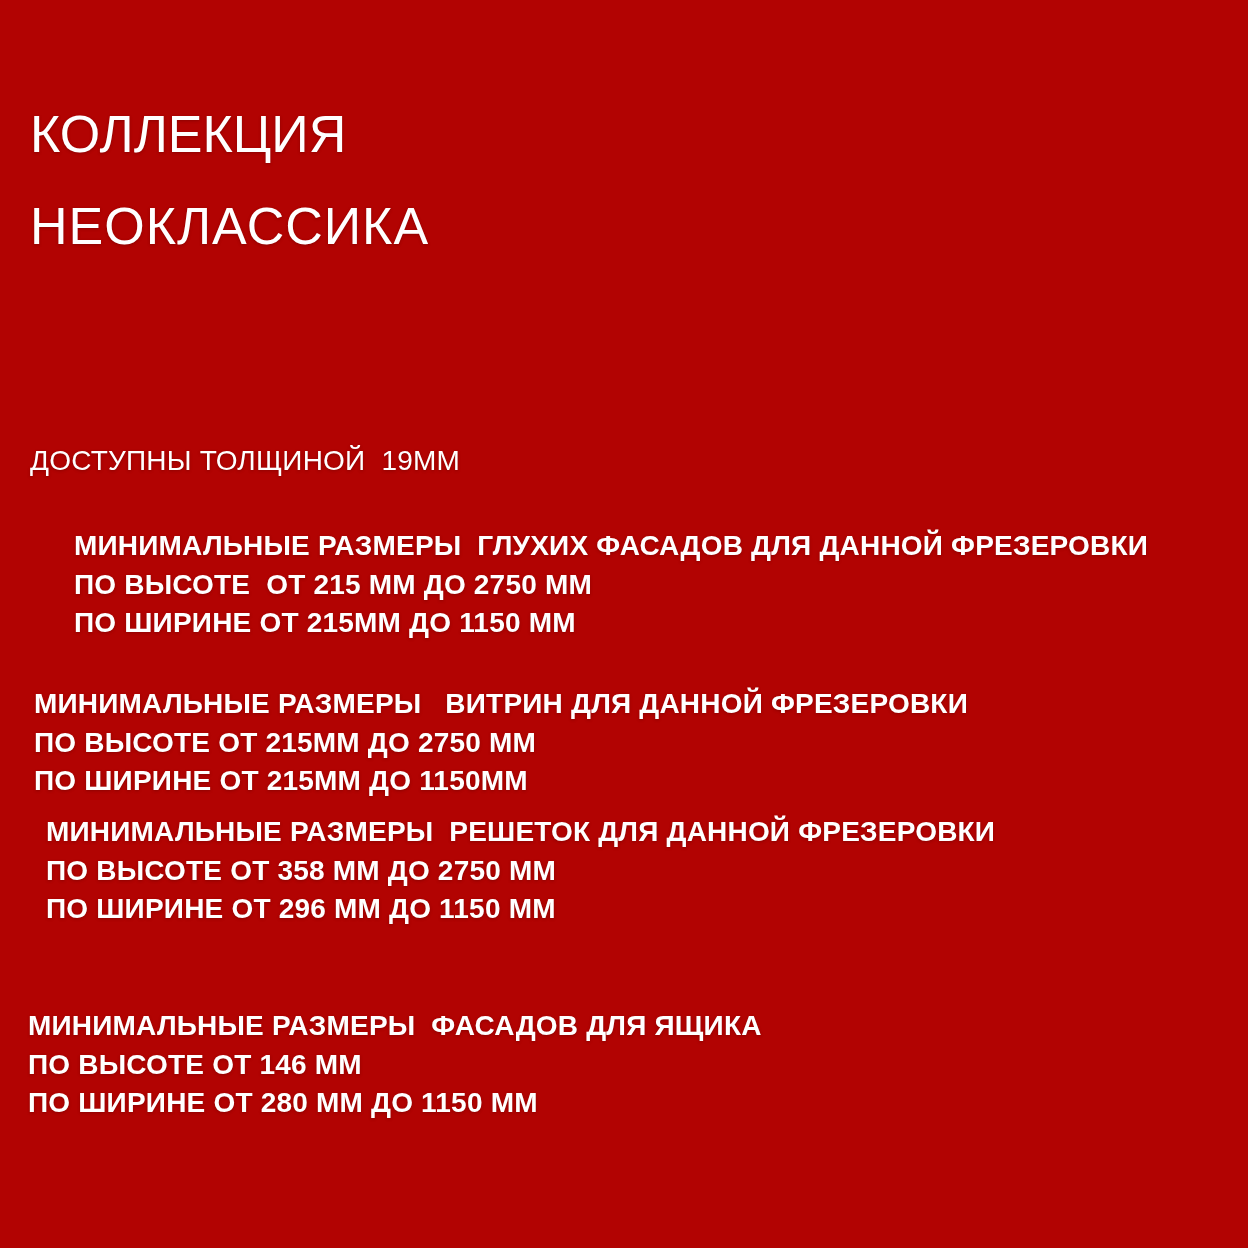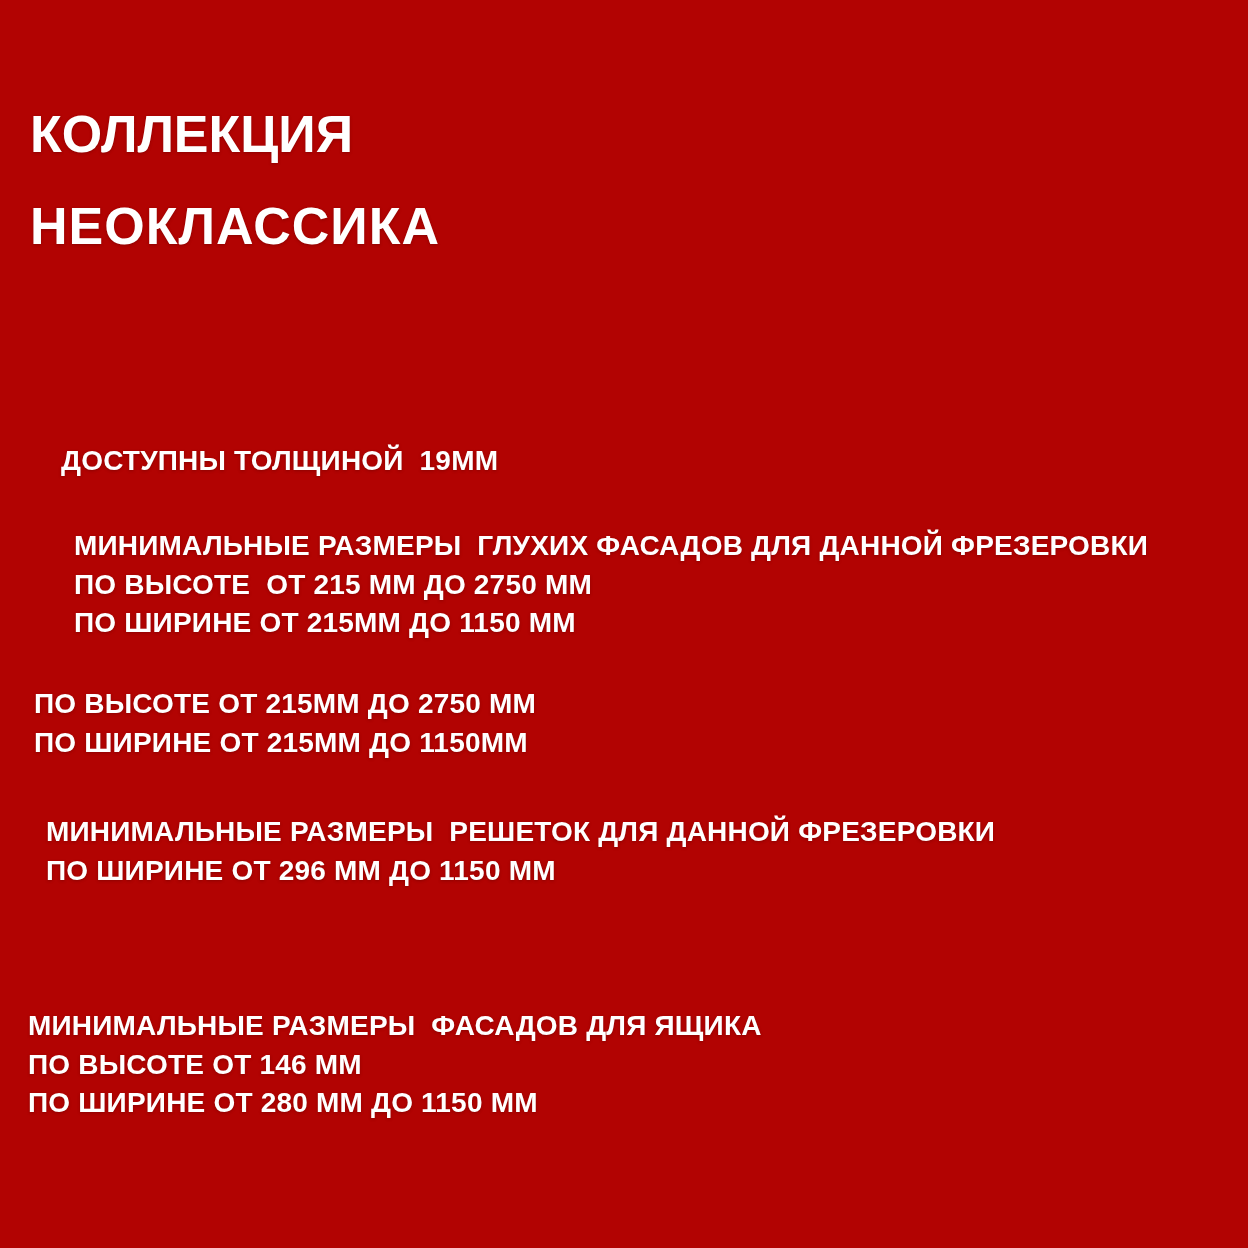--- a/index.html
+++ b/index.html
@@ -13,40 +13,40 @@
     height: 1248px;
     background: #b20302;
     overflow: hidden;
     font-family: "Liberation Sans", sans-serif;
     color: #ffffff;
   }
   .txt {
     position: absolute;
     left: 30px;
     white-space: pre;
-    font-weight: 700;
+    font-weight: 400;
     color: #ffffff;
     text-shadow: 0 1px 3px rgba(70,0,0,0.35);
   }
   .kicker {
     top: 104px;
     font-size: 52px;
     letter-spacing: 0px;
   }
   .title {
     top: 196px;
     font-size: 52px;
     letter-spacing: 1px;
   }
   .body-line {
     font-size: 28px;
     letter-spacing: 0.2px;
   }
   .intro-1 { top: 365px; }
-  .intro-2 { top: 445px; margin-left: 31px; }
+  .intro-2 { top: 445px; }
   .section {
     position: absolute;
     left: 30px;
     right: 20px;
   }
   .sec-1 { top: 527px; margin-left: 44px; }
   .sec-2 { top: 685px; left: 34px; }
   .sec-3 { top: 813px; margin-left: 16px; }
   .sec-4 { top: 1007px; left: 28px; }
   .section .line {
@@ -68,26 +68,28 @@
 
   <div class="txt body-line intro-2">ДОСТУПНЫ ТОЛЩИНОЙ  19ММ</div>
 
   <div class="section sec-1">
     <div class="line">МИНИМАЛЬНЫЕ РАЗМЕРЫ  ГЛУХИХ ФАСАДОВ ДЛЯ ДАННОЙ ФРЕЗЕРОВКИ</div>
     <div class="line">ПО ВЫСОТЕ  ОТ 215 ММ ДО 2750 ММ</div>
     <div class="line">ПО ШИРИНЕ ОТ 215ММ ДО 1150 ММ</div>
   </div>
 
   <div class="section sec-2">
+    <div class="line">МИНИМАЛЬНЫЕ РАЗМЕРЫ   ВИТРИН ДЛЯ ДАННОЙ ФРЕЗЕРОВКИ</div>
     <div class="line">ПО ВЫСОТЕ ОТ 215ММ ДО 2750 ММ</div>
     <div class="line">ПО ШИРИНЕ ОТ 215ММ ДО 1150ММ</div>
   </div>
 
   <div class="section sec-3">
     <div class="line">МИНИМАЛЬНЫЕ РАЗМЕРЫ  РЕШЕТОК ДЛЯ ДАННОЙ ФРЕЗЕРОВКИ</div>
+    <div class="line">ПО ВЫСОТЕ ОТ 358 ММ ДО 2750 ММ</div>
     <div class="line">ПО ШИРИНЕ ОТ 296 ММ ДО 1150 ММ</div>
   </div>
 
   <div class="section sec-4">
     <div class="line">МИНИМАЛЬНЫЕ РАЗМЕРЫ  ФАСАДОВ ДЛЯ ЯЩИКА</div>
     <div class="line">ПО ВЫСОТЕ ОТ 146 ММ</div>
     <div class="line">ПО ШИРИНЕ ОТ 280 ММ ДО 1150 ММ</div>
   </div>
 
 </div>

